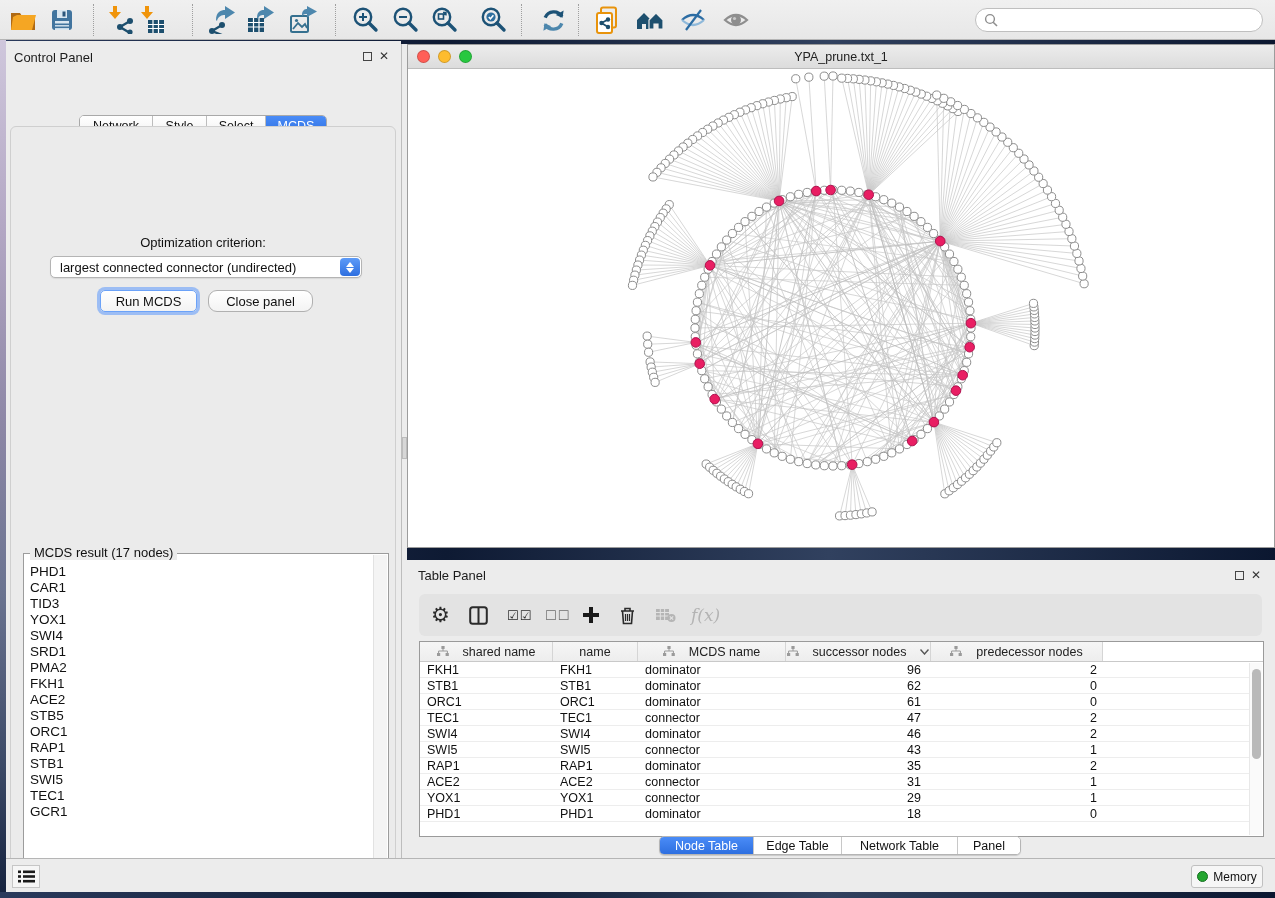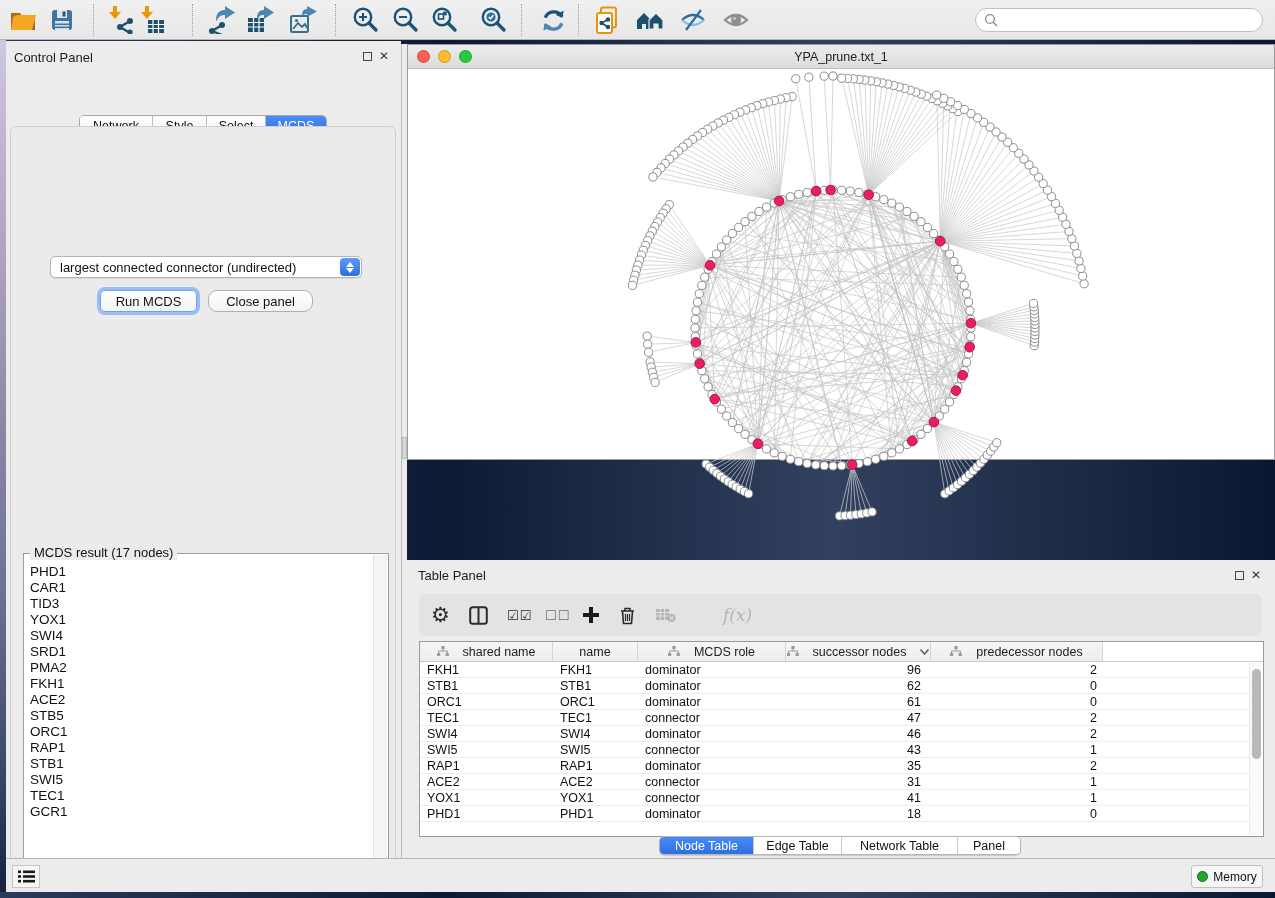--- a/index.html
+++ b/index.html
@@ -56,34 +56,34 @@
   .legend{ position:absolute; left:6px; top:-9px; background:#ebebeb; padding:0 4px; font-size:13px; color:#111; }
   .mcds-list{ position:absolute; left:1px; top:10px; right:15px; bottom:1px; overflow:hidden; }
   .mcds-item{ height:16px; line-height:16px; font-size:13.5px; color:#111; padding-left:5px; }
   .list-scroll{ position:absolute; right:1px; top:1px; width:14px; bottom:1px; background:#f4f4f4; border-left:1px solid #e2e2e2; }
 
   
   .v-split{ position:absolute; left:401px; top:44px; width:6px; height:814px; background:#ececec; border-left:1px solid #bdbdbd;}
   .v-grip{ position:absolute; left:0px; top:393px; width:5px; height:22px; background:#d7d7d7; border:1px solid #bcbcbc; }
 
   
-  .net-win{ position:absolute; left:407px; top:44px; width:868px; height:416px; border:1px solid #9c9c9c; background:#fff; }
+  .net-win{ position:absolute; left:407px; top:44px; width:868px; height:504px; border:1px solid #9c9c9c; background:#fff; }
   .net-title{ position:absolute; left:0; top:0; right:0; height:24px;
     background:linear-gradient(#ececec,#dcdcdc); border-bottom:1px solid #bdbdbd;
     display:flex; align-items:center; justify-content:center; font-size:12.5px; color:#222; }
   .lights{ position:absolute; left:9px; top:5px; display:flex; gap:8px; }
   .light{ width:13px; height:13px; border-radius:50%; border:1px solid rgba(0,0,0,.18); }
   .net-canvas{ position:absolute; left:0; top:24px; width:866px; height:490px; }
 
   
   .table-panel{ position:absolute; left:407px; top:560px; width:868px; height:298px; background:#ececec; }
   .tp-toolbar{ position:absolute; left:12px; top:34px; width:843px; height:42px; background:#e3e3e3; border-radius:6px; }
   .tp-ico{ position:absolute; top:6px; height:30px; display:flex; align-items:center; justify-content:center; }
   .glyph{ font-family:"DejaVu Sans",sans-serif; color:#2b2b2b; }
-  .fx{ font-family:"DejaVu Serif",serif; font-style:italic; font-size:17px; color:#b3b3b3;margin-left:32px; }
+  .fx{ font-family:"DejaVu Serif",serif; font-style:italic; font-size:17px; color:#b3b3b3; }
 
   .ntable{ position:absolute; left:12px; top:81px; width:845px; height:196px; background:#fff; border:1px solid #9a9a9a; }
   .thead{ position:absolute; left:0; top:0; right:0; height:20px; display:flex; border-bottom:1px solid #c9c9c9; }
   .th{ height:100%; background:linear-gradient(#f6f6f6,#ededed); border-right:1px solid #d5d5d5;
        display:flex; align-items:center; justify-content:center; gap:14px; font-size:12.5px; color:#222; }
   .tbody{ position:absolute; left:0; top:20px; right:14px; bottom:0; overflow:hidden;}
   .trow{ height:16px; display:flex; border-bottom:1px solid #ededed; }
   .td{ font-size:12.5px; color:#111; line-height:16px; white-space:nowrap; }
   .c0{ width:133px; padding-left:7px; }
   .c1{ width:85px;  padding-left:7px; }
@@ -260,20 +260,21 @@
       <div class="float-btn"></div>
       <div class="close-btn">✕</div>
     </div>
     <div class="cp-tabs">
         <div class="cp-tab" style="width: 73px;">Network</div>
         <div class="cp-tab" style="width: 54px;">Style</div>
         <div class="cp-tab" style="width: 59px;">Select</div>
         <div class="cp-tab sel" style="width: 60px;">MCDS</div>
       </div>
     <div class="cp-box">
+      <div class="opt-label">Optimization criterion:</div>
       <div class="dropdown">
         <span>largest connected connector (undirected)</span>
         <div class="dd-spin">
           <svg width="8" height="5" viewBox="0 0 8 5">
               <path d="M0 5 L4 0 L8 5 z" fill="#fff"></path>
             </svg>
           <svg width="8" height="5" viewBox="0 0 8 5">
               <path d="M0 0 L4 5 L8 0 z" fill="#fff"></path>
             </svg>
         </div>
@@ -1063,21 +1064,21 @@
           </div>
           <div class="th" style="width: 148px;">
             <span class="hier-ico">
               <svg width="12" height="11" viewBox="0 0 12 11">
                 <rect x="4.4" y="0" width="3.2" height="3" fill="#9a9a9a"></rect>
                 <rect x="0" y="7" width="3.2" height="3" fill="#9a9a9a"></rect>
                 <rect x="8.6" y="7" width="3.2" height="3" fill="#9a9a9a"></rect>
                 <path d="M6 3 v2 M1.6 7 v-2 h8.8 v2" stroke="#9a9a9a" fill="none" stroke-width="1"></path>
               </svg>
             </span>
-            <span>MCDS role</span>
+            <span>MCDS name</span>
           </div>
           <div class="th" style="width: 145px;">
             <span class="hier-ico">
               <svg width="12" height="11" viewBox="0 0 12 11">
                 <rect x="4.4" y="0" width="3.2" height="3" fill="#9a9a9a"></rect>
                 <rect x="0" y="7" width="3.2" height="3" fill="#9a9a9a"></rect>
                 <rect x="8.6" y="7" width="3.2" height="3" fill="#9a9a9a"></rect>
                 <path d="M6 3 v2 M1.6 7 v-2 h8.8 v2" stroke="#9a9a9a" fill="none" stroke-width="1"></path>
               </svg>
             </span>
@@ -1153,21 +1154,21 @@
             <div class="td c0">ACE2</div>
             <div class="td c1">ACE2</div>
             <div class="td c2">connector</div>
             <div class="td c3">31</div>
             <div class="td c4">1</div>
           </div>
           <div class="trow">
             <div class="td c0">YOX1</div>
             <div class="td c1">YOX1</div>
             <div class="td c2">connector</div>
-            <div class="td c3">41</div>
+            <div class="td c3">29</div>
             <div class="td c4">1</div>
           </div>
           <div class="trow">
             <div class="td c0">PHD1</div>
             <div class="td c1">PHD1</div>
             <div class="td c2">dominator</div>
             <div class="td c3">18</div>
             <div class="td c4">0</div>
           </div>
         </div>

